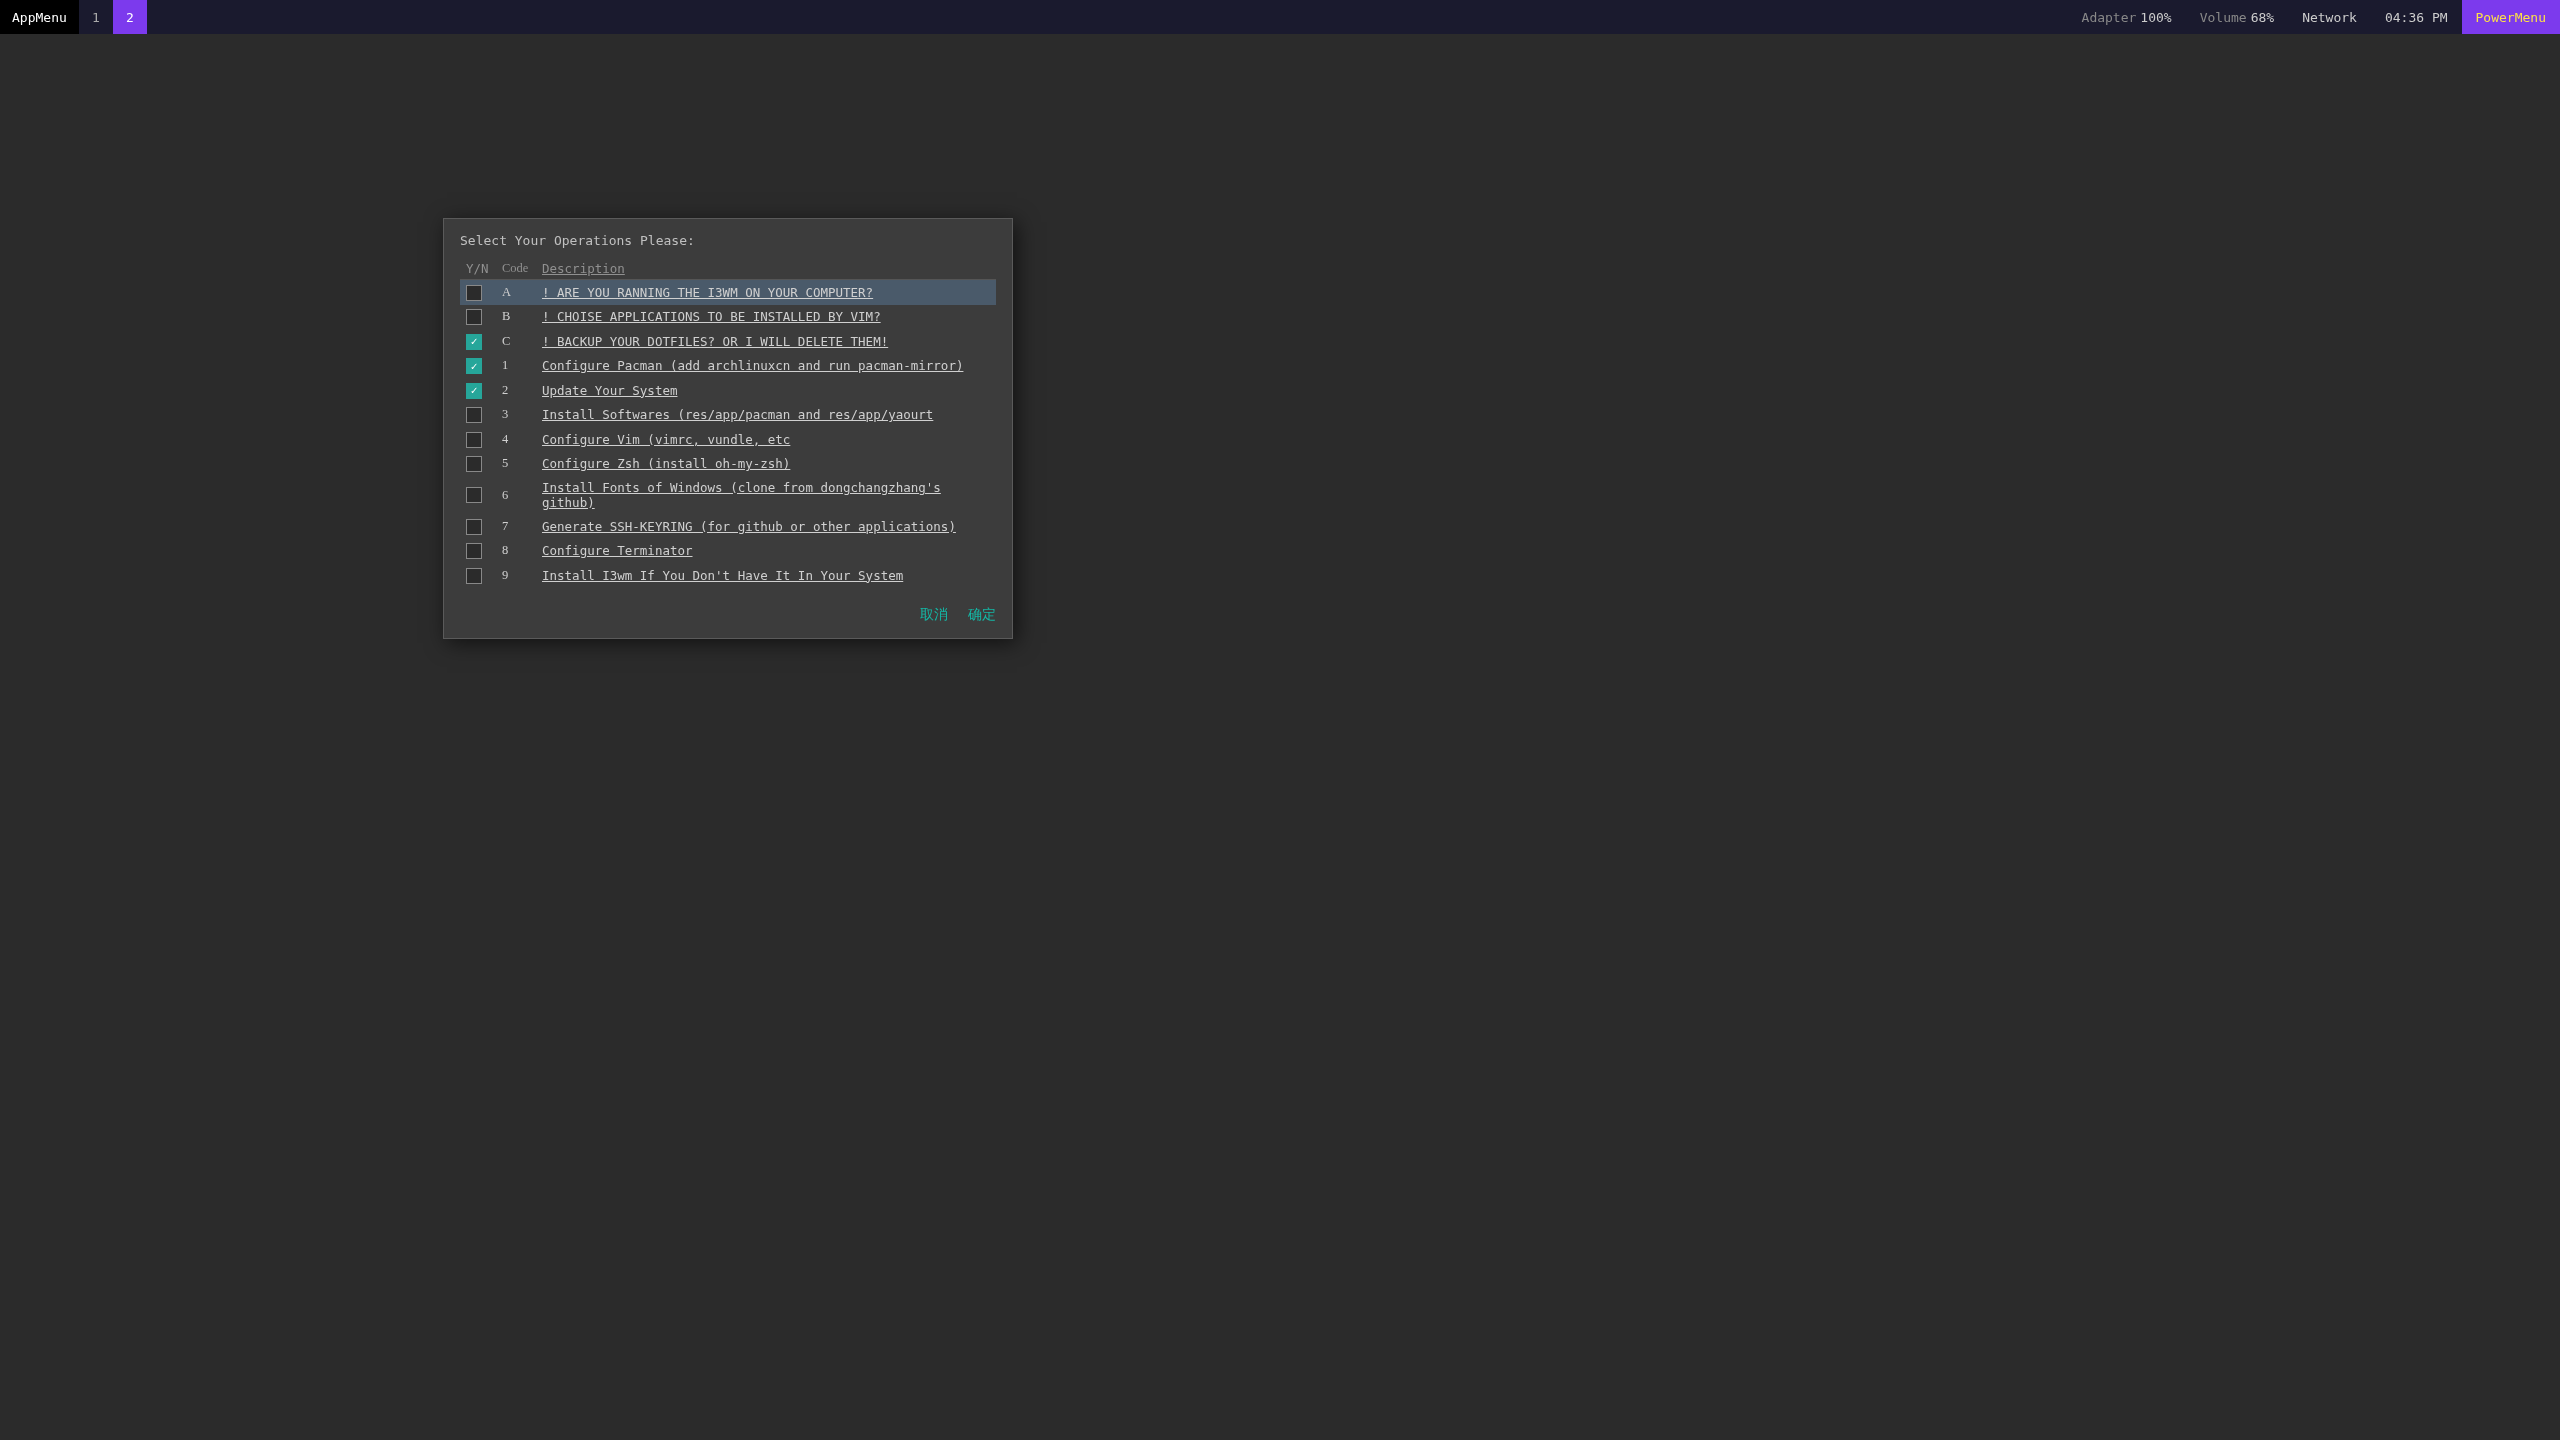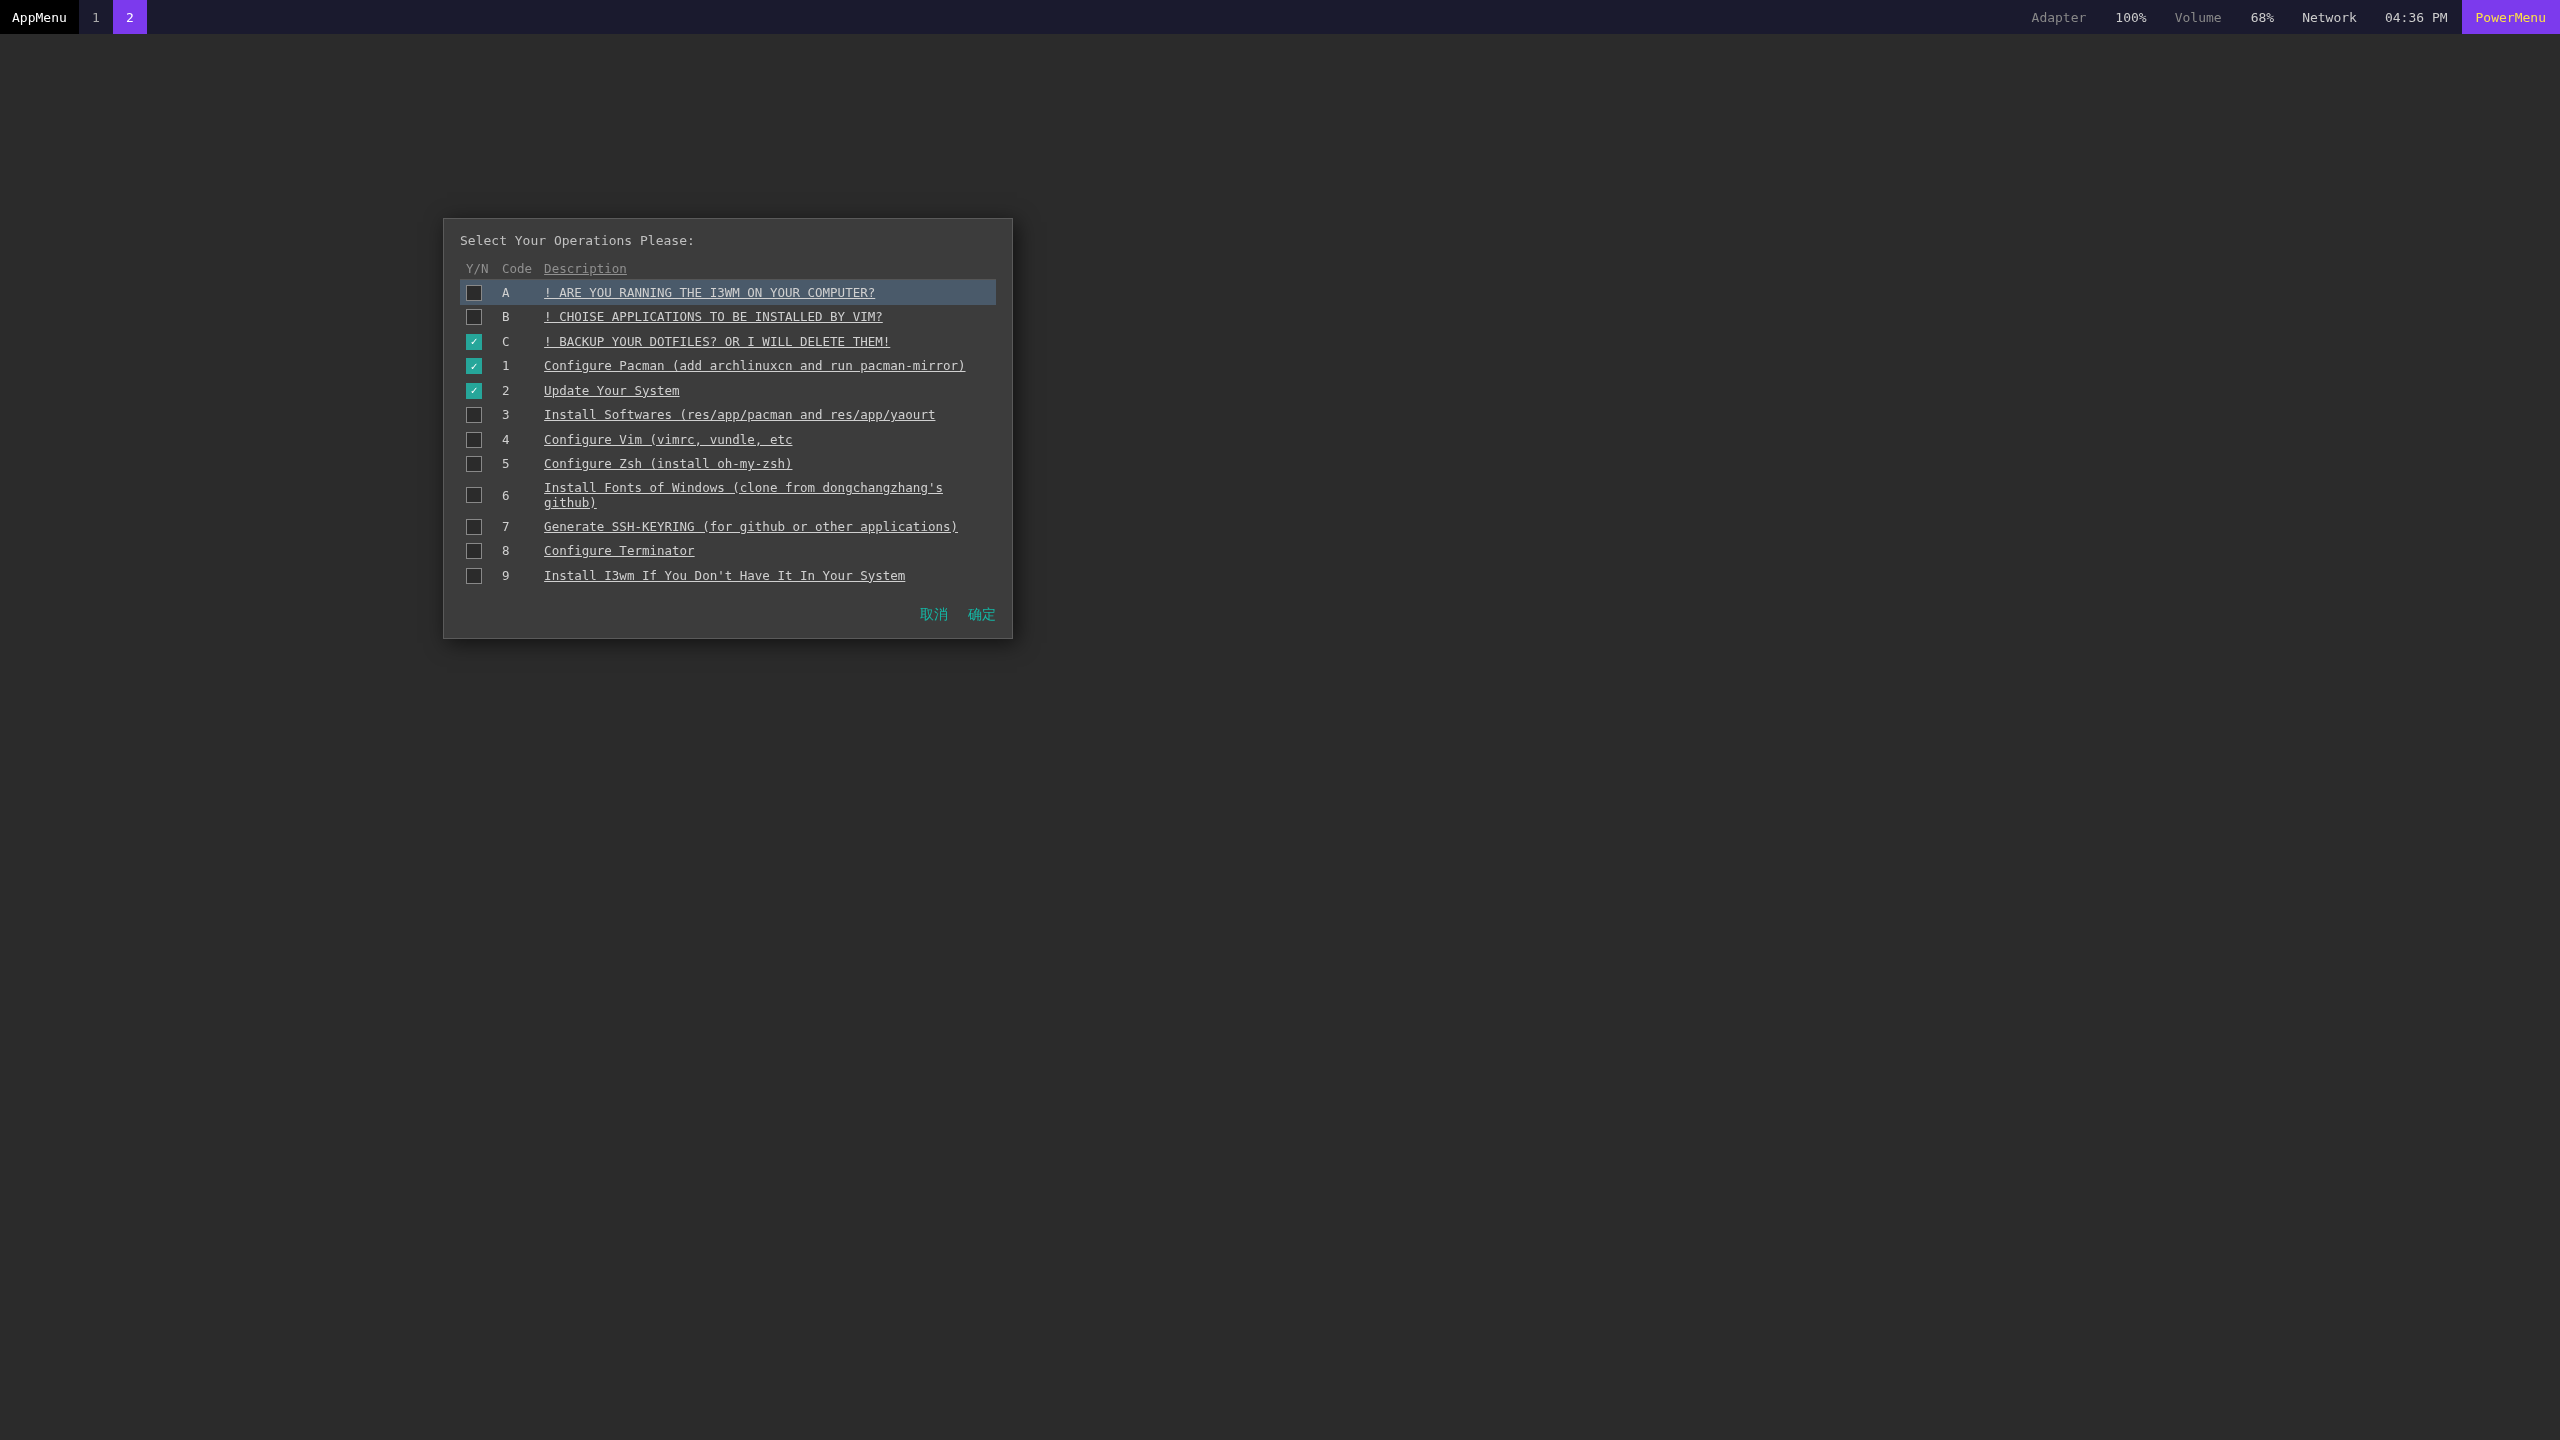--- a/index.html
+++ b/index.html
@@ -71,21 +71,20 @@
     }
 
     .topbar-item {
       padding: 0 14px;
       height: 100%;
       display: flex;
       align-items: center;
       color: #cccccc;
       font-size: 13px;
       background-color: #1a1a2e;
-      gap: 25px;
     }
 
     .topbar-item span.label {
       color: #888888;
       margin-right: 4px;
     }
 
     .topbar-item.highlight {
       background-color: #7c3aed;
       color: #fde047;
@@ -171,20 +170,21 @@
       line-height: 1;
     }
 
     .col-yn {
       width: 36px;
     }
 
     .col-code {
       width: 40px;
       color: #c0c0c0;
+      font-family: Liberation Serif, serif;
     }
 
     .col-desc {
       color: #d0d0d0;
       text-decoration: underline;
     }
 
     .desc-highlight {
       color: #e8e8a0;
     }

